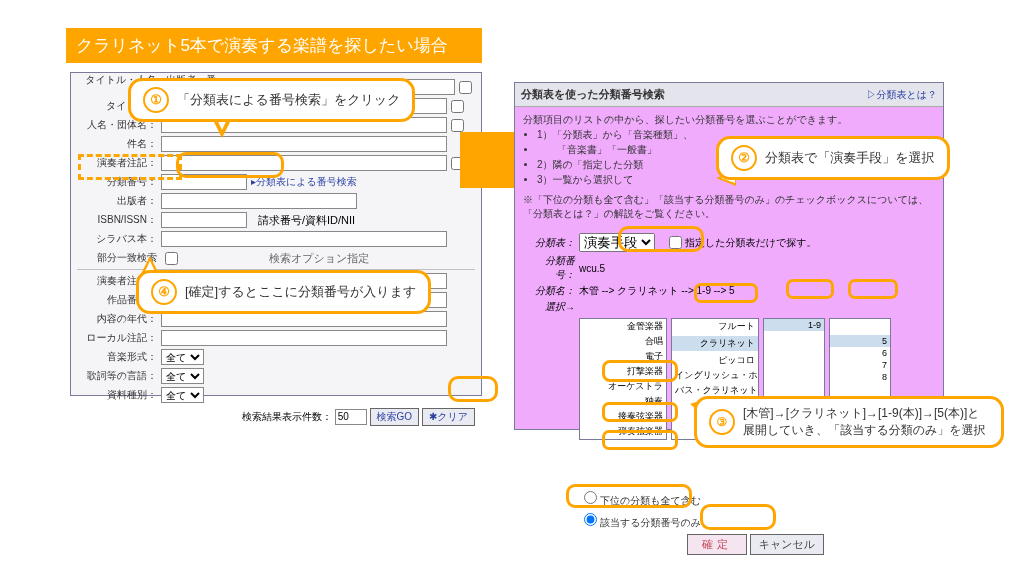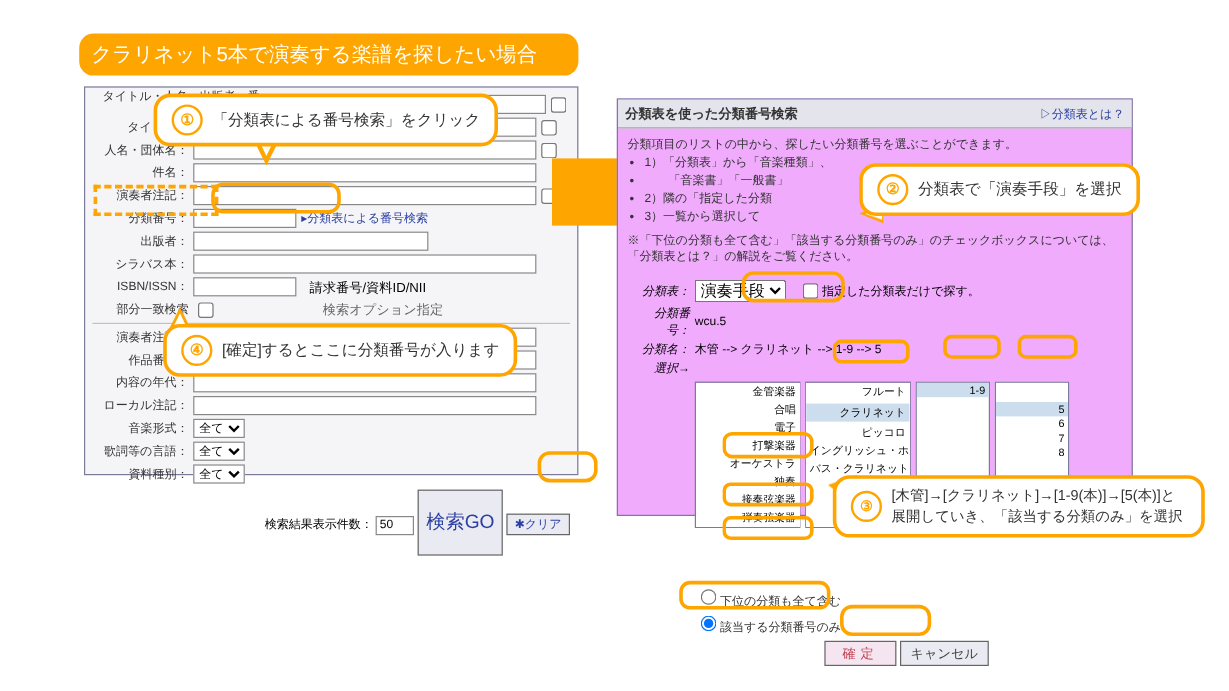--- a/index.html
+++ b/index.html
@@ -15,21 +15,20 @@
   .heading {
     position: absolute;
     left: 66px;
     top: 28px;
     background: #ffa500;
     color: #fff;
     padding: 6px 10px;
     font-size: 17px;
     font-weight: normal;
     width: 396px;
-    border-radius: 12px;
   }
   .left-panel {
     position: absolute;
     left: 70px;
     top: 72px;
     width: 412px;
     height: 324px;
     border: 1px solid #7a7a9a;
     background: #f5f5f8;
     box-sizing: border-box;
@@ -68,22 +67,22 @@
   .left-panel hr { border: none; border-top: 1px solid #c0c0c8; margin: 2px 0; }
   .search-footer {
     text-align: right;
     margin-top: 4px;
     font-size: 10px;
   }
   .btn-search-go {
     border: 1px solid #666;
     background: #eaeaf2;
     color: #2a3fa0;
-    font-size: 16px;
-    padding: 16px 6px;
+    font-size: 10px;
+    padding: 1px 6px;
     cursor: pointer;
   }
   .btn-clear {
     border: 1px solid #666;
     background: #eaeaf2;
     color: #2a3fa0;
     font-size: 10px;
     padding: 1px 6px;
     cursor: pointer;
   }
@@ -327,25 +326,25 @@
     </div>
   <div class="row">
       <span class="lbl">分類番号：</span>
       <input type="text" class="w-short" style="">
       <span class="inline-link">▸分類表による番号検索</span>
     </div>
   <div class="row">
       <span class="lbl">出版者：</span>
       <input type="text" class="w-mid" style="">
     </div>
+  <div class="row"><span class="lbl">ISBN/ISSN：</span><input type="text" class="w-short" style="">　<span>請求番号/資料ID/NII</span></div>
   <div class="row">
       <span class="lbl">シラバス本：</span>
       <input type="text" class="w-long" style="">
     </div>
-  <div class="row"><span class="lbl">ISBN/ISSN：</span><input type="text" class="w-short" style="">　<span>請求番号/資料ID/NII</span></div>
   <div class="row"><span class="lbl">部分一致検索</span><input type="checkbox" style="">　　　　　　　　<span style="color:#666">検索オプション指定</span></div>
   <hr>
   <div class="row">
       <span class="lbl">演奏者注記：</span>
       <input type="text" class="w-long" style="">
     </div>
   <div class="row">
       <span class="lbl">作品番号：</span>
       <input type="text" class="w-long" style="">
     </div>

